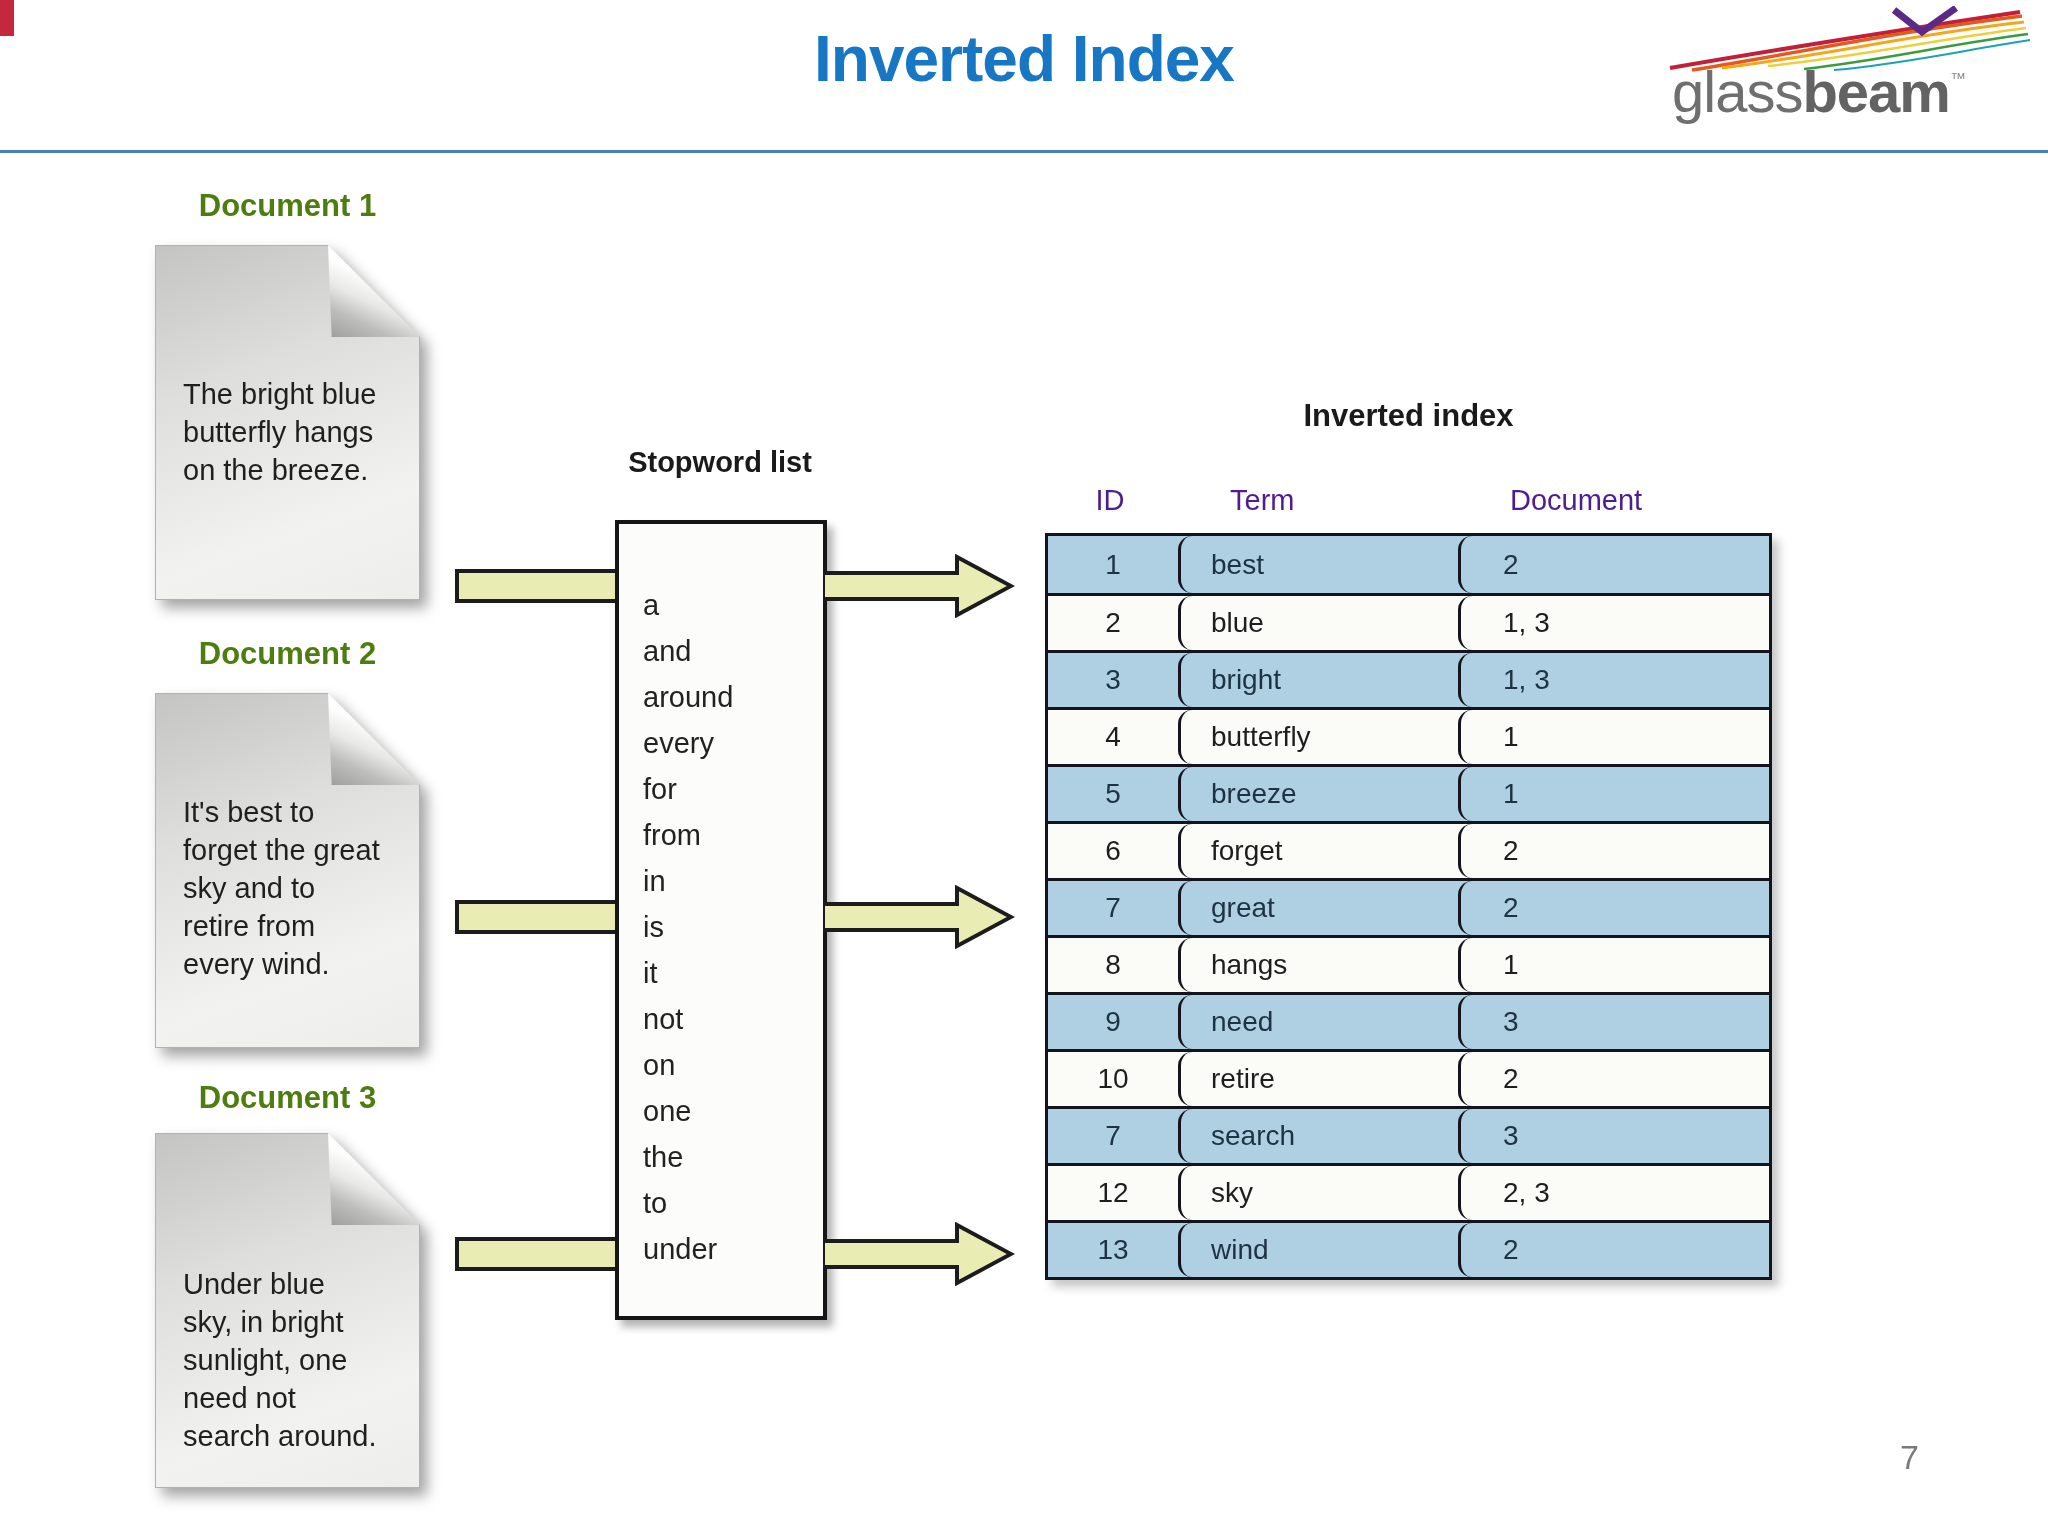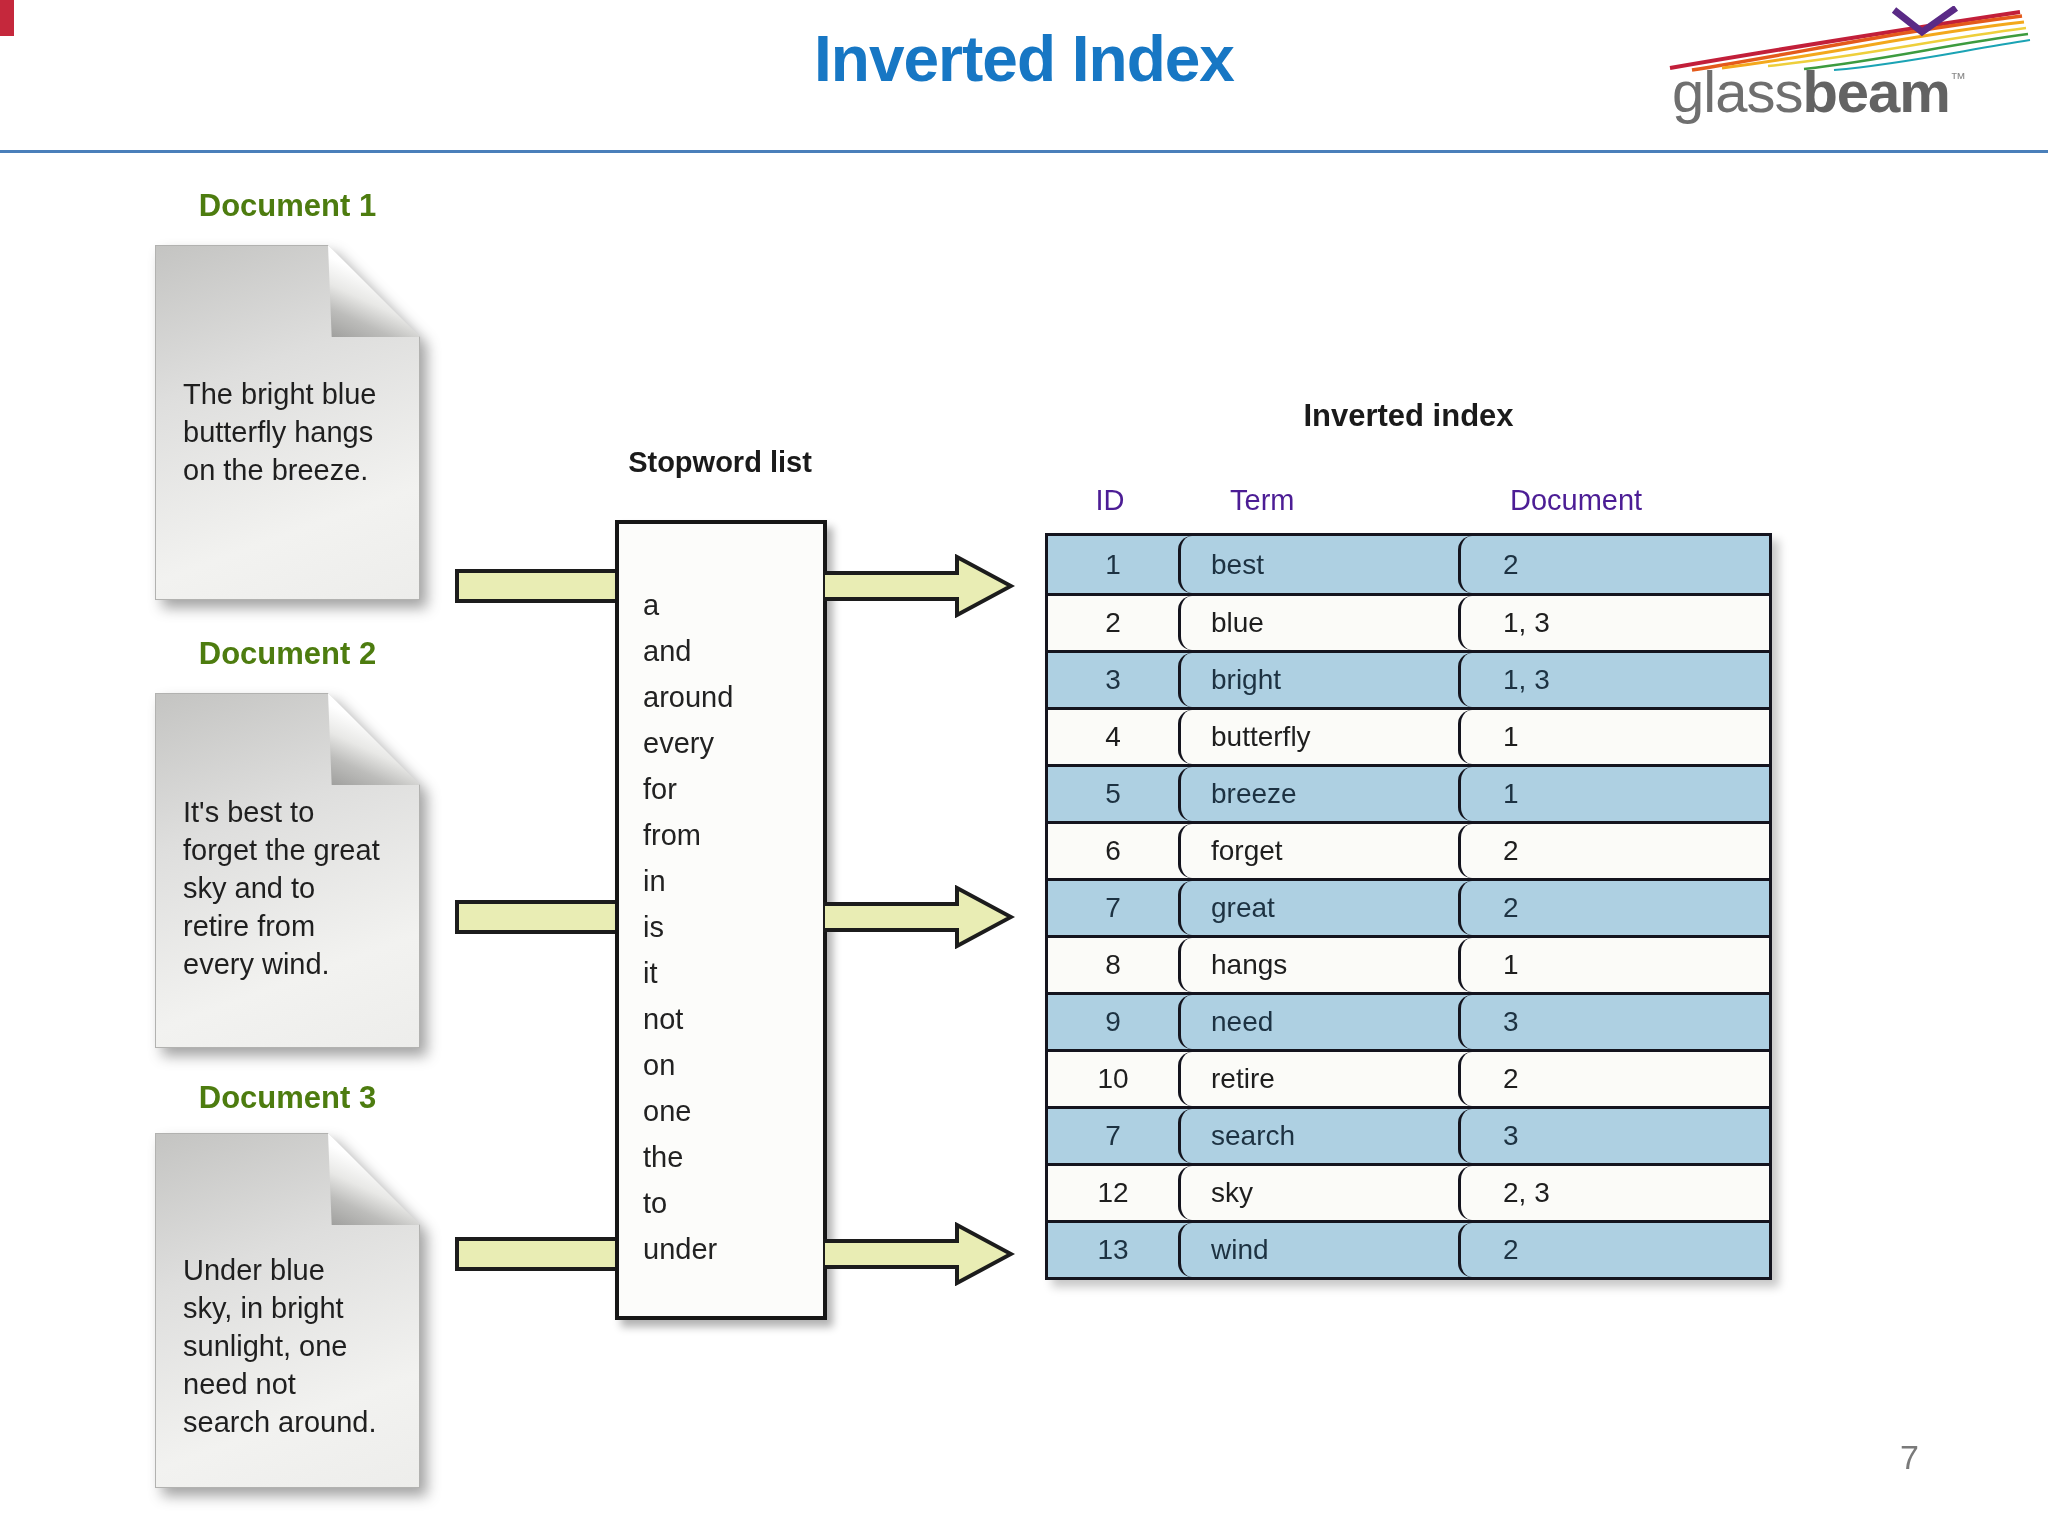--- a/index.html
+++ b/index.html
@@ -119,21 +119,21 @@
 forget the great
 sky and to
 retire from
 every wind.</div>
   </div>
 
   <div class="doc-label" style="left:155px; top:1080px;">Document 3</div>
   <div class="doc-icon" style="left:155px; top:1133px;">
     <div class="doc-page"></div>
     <div class="doc-fold"></div>
-    <div class="doc-text" style="top:118px;">Under blue
+    <div class="doc-text" style="top:132px;">Under blue
 sky, in bright
 sunlight, one
 need not
 search around.</div>
   </div>
 
   <div class="arrow-seg" style="left:455px; top:569px; width:165px;"></div>
   <div class="arrow-seg" style="left:455px; top:900px; width:165px;"></div>
   <div class="arrow-seg" style="left:455px; top:1237px; width:165px;"></div>
 

